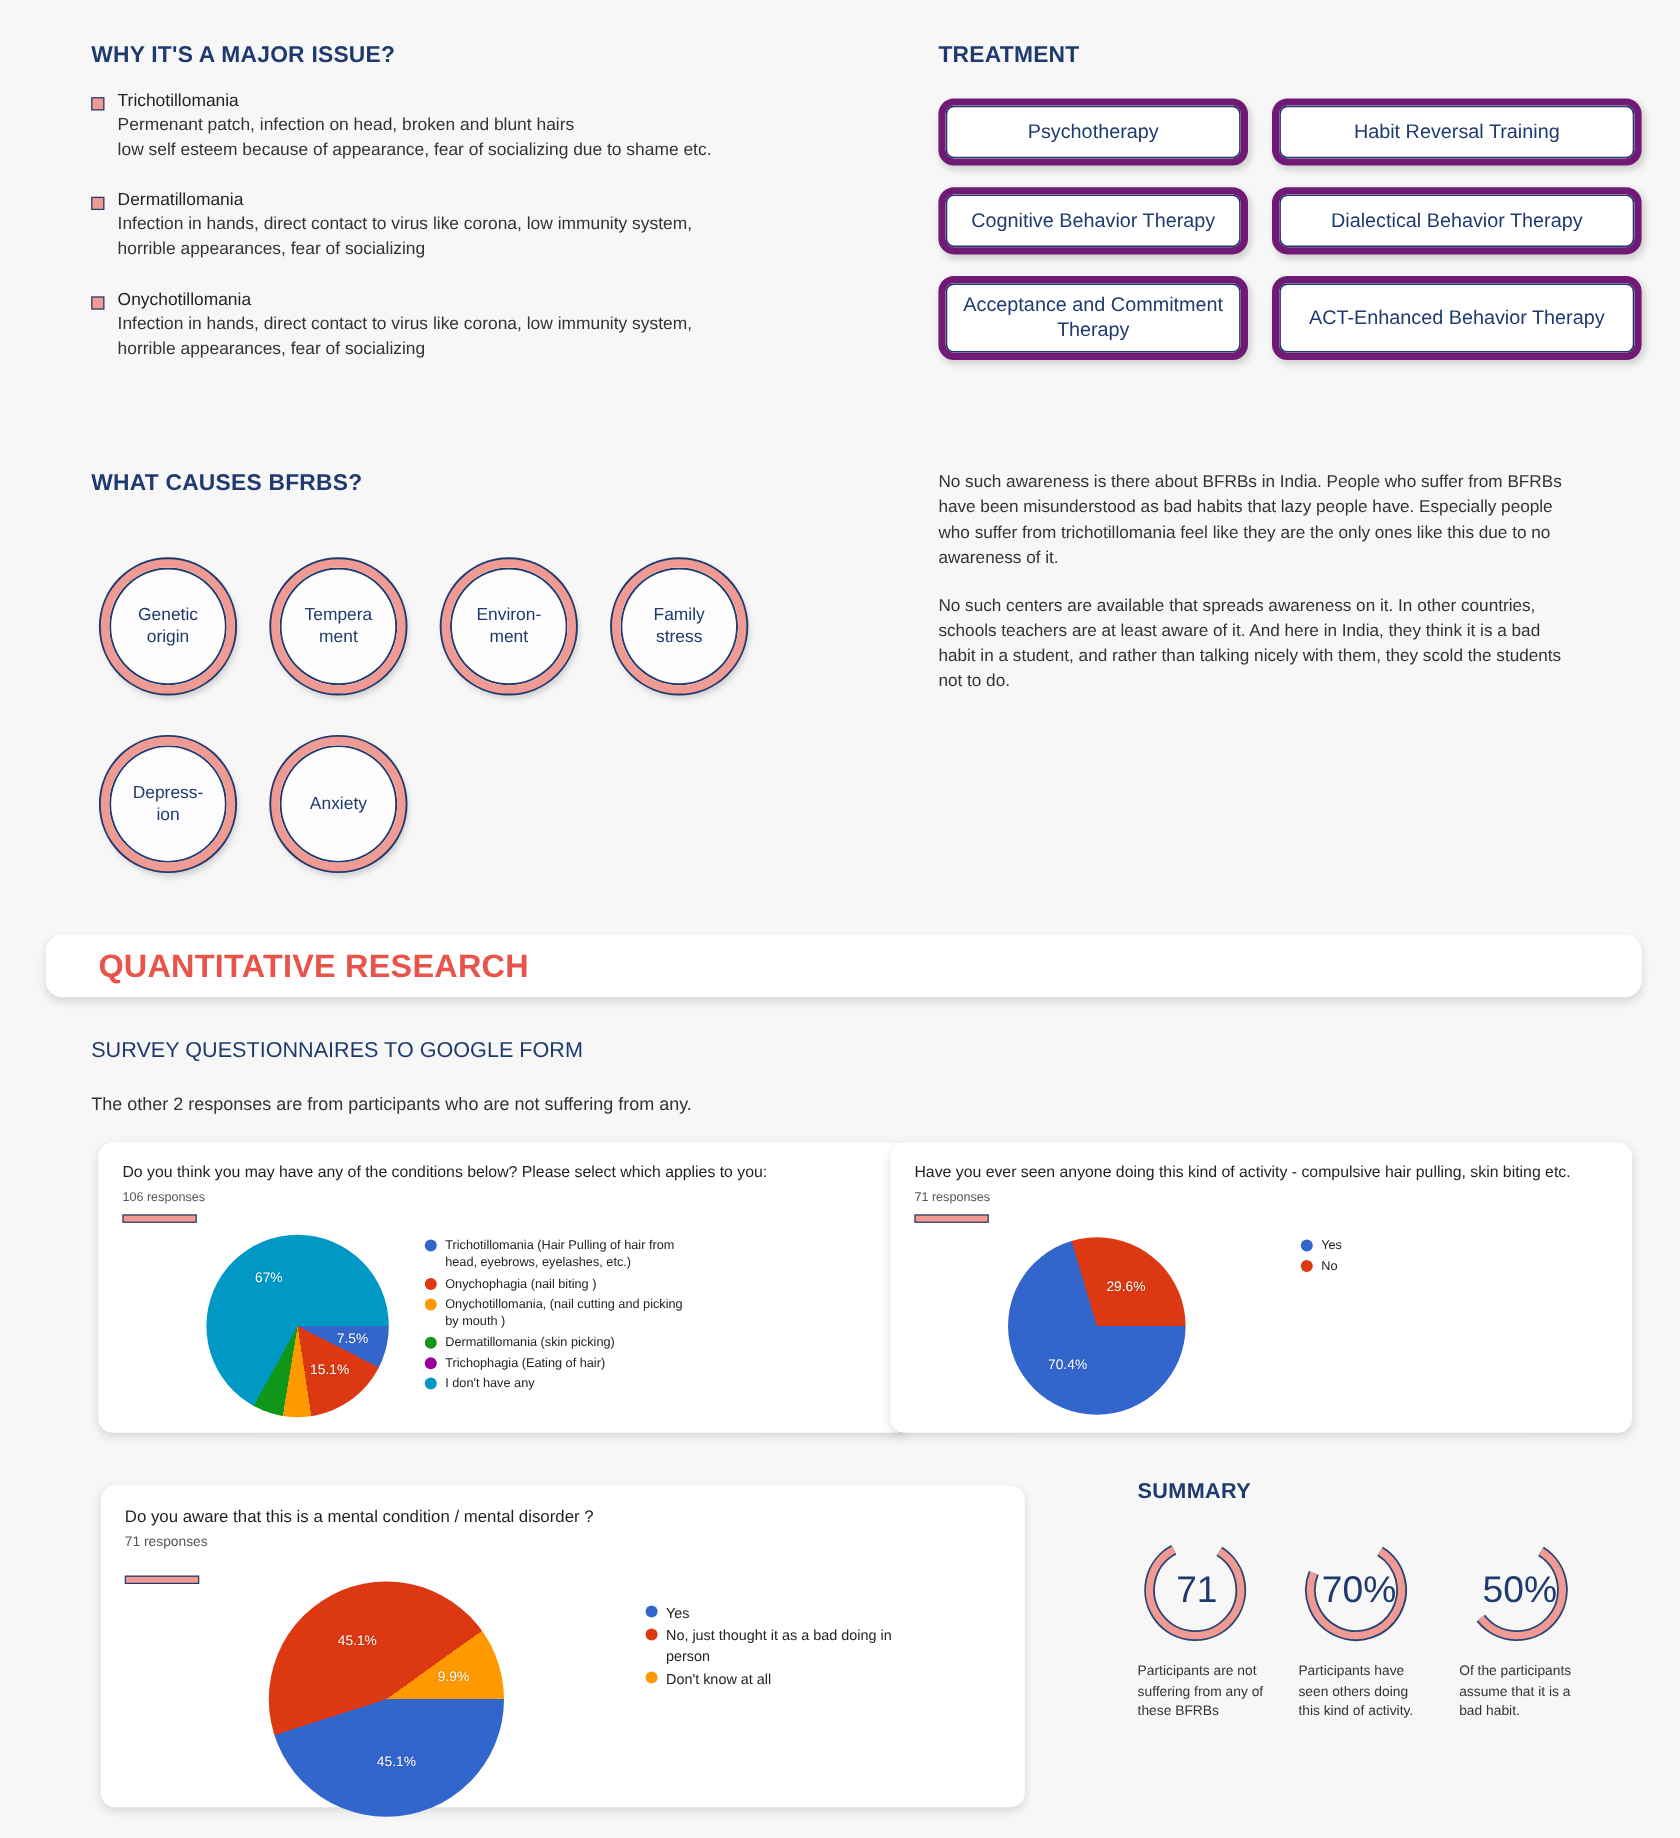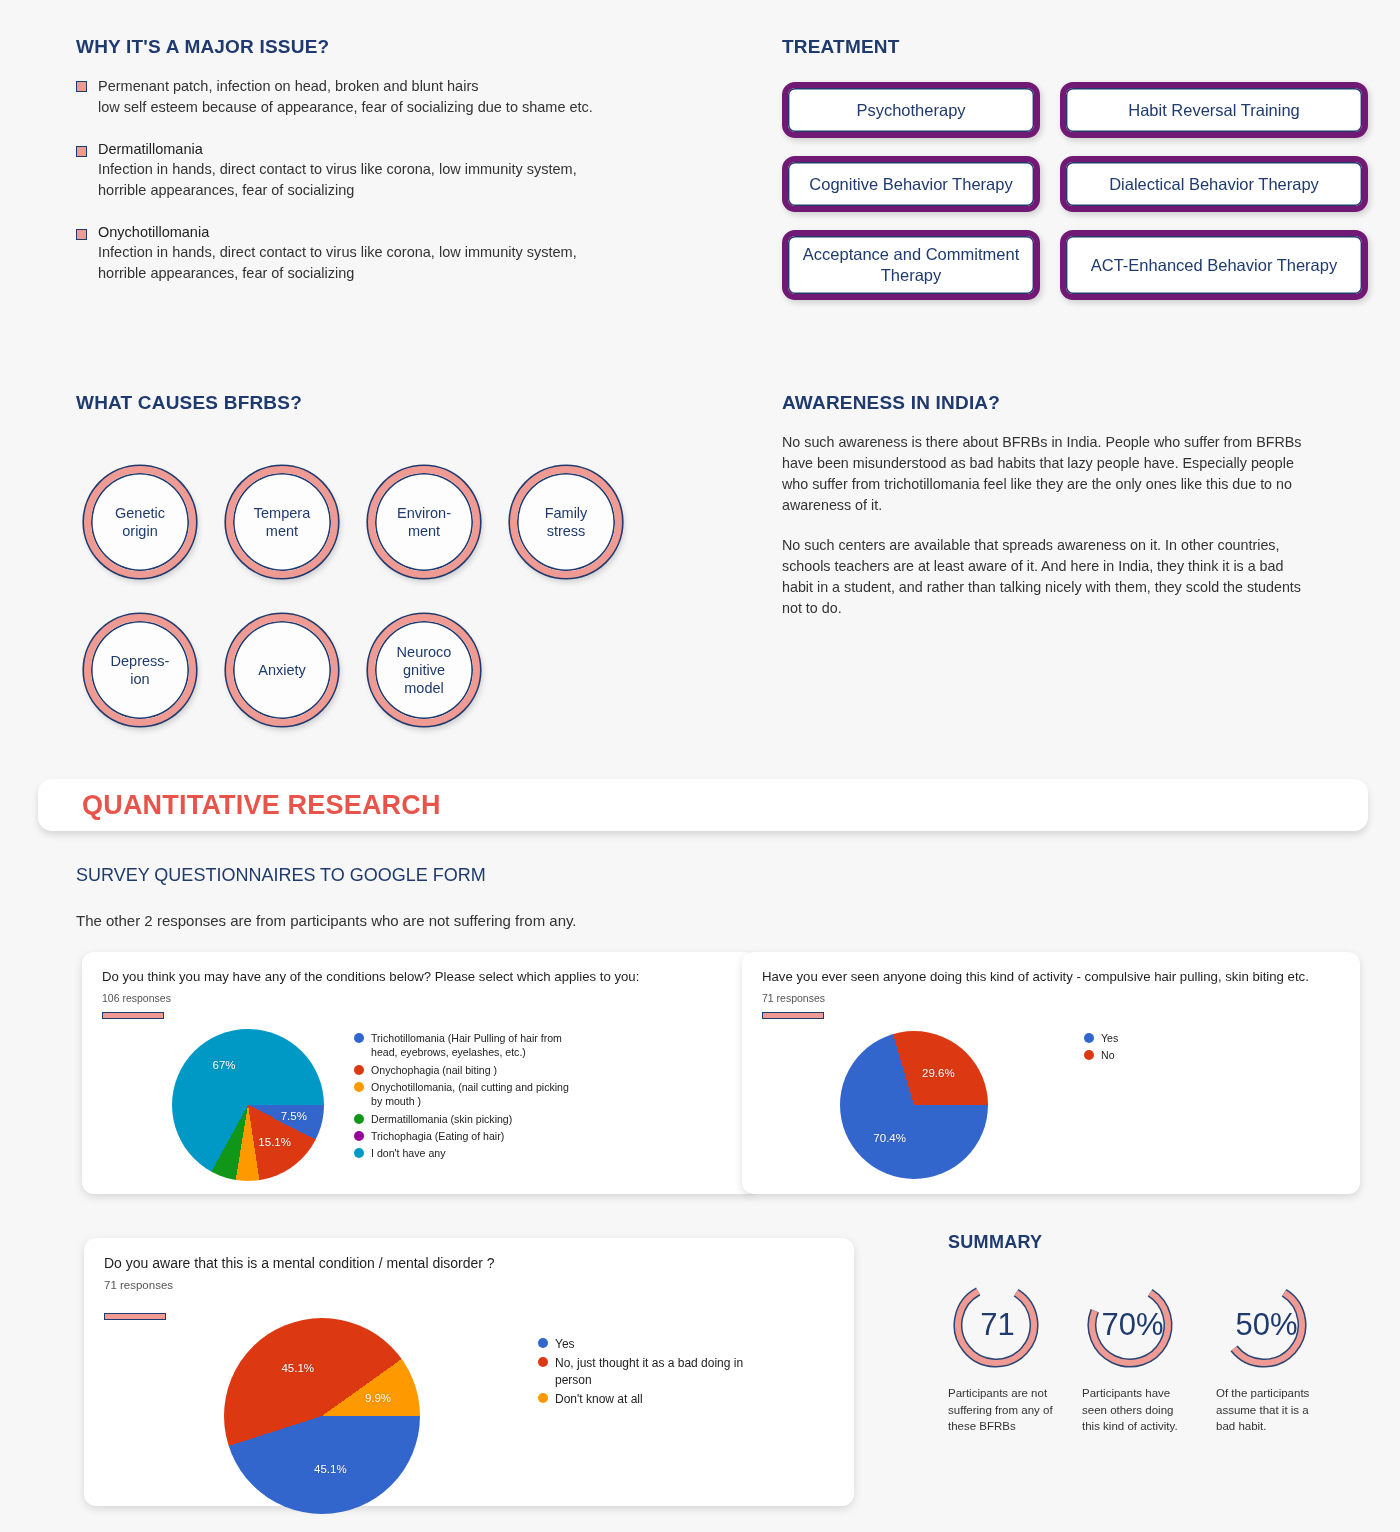--- a/index.html
+++ b/index.html
@@ -148,20 +148,21 @@
   .sum-cap { font-size: 11.5px; color: #333; line-height: 1.45; margin-top: 14px; }
 </style>
 </head>
 <body>
 
 <div id="why-block">
   <h2 class="sec-title">WHY IT'S A MAJOR ISSUE?</h2>
   <div id="issue-list">
       <div class="issue">
         <span class="bullet-sq"></span>
+        <div class="issue-name">Trichotillomania</div>
         <div class="issue-desc">Permenant patch, infection on head, broken and blunt hairs<br>low self esteem because of appearance, fear of socializing due to shame etc.</div>
       </div>
       <div class="issue">
         <span class="bullet-sq"></span>
         <div class="issue-name">Dermatillomania</div>
         <div class="issue-desc">Infection in hands, direct contact to virus like corona, low immunity system,<br>horrible appearances, fear of socializing</div>
       </div>
       <div class="issue">
         <span class="bullet-sq"></span>
         <div class="issue-name">Onychotillomania</div>
@@ -172,38 +173,36 @@
 
 <div id="causes-block">
   <h2 class="sec-title">WHAT CAUSES BFRBS?</h2>
   <div class="circle-grid" id="circle-grid" style="height:290px">
       <div class="cause-circle" style="left: 8px; top: 30px;">Genetic<br>origin</div>
       <div class="cause-circle" style="left: 150px; top: 30px;">Tempera<br>ment</div>
       <div class="cause-circle" style="left: 292px; top: 30px;">Environ-<br>ment</div>
       <div class="cause-circle" style="left: 434px; top: 30px;">Family<br>stress</div>
       <div class="cause-circle" style="left: 8px; top: 178px;">Depress-<br>ion</div>
       <div class="cause-circle" style="left: 150px; top: 178px;">Anxiety</div>
-      <div class="cause-circle" style="left: 292px; top: 178px;">Neuroco<br>gnitive<br>model</div>
     </div>
 </div>
 
 <div id="treatment-block">
   <h2 class="sec-title">TREATMENT</h2>
   <div class="treat-grid" id="treat-grid">
       <div class="treat-box">Psychotherapy</div>
       <div class="treat-box">Habit Reversal Training</div>
       <div class="treat-box">Cognitive Behavior Therapy</div>
       <div class="treat-box">Dialectical Behavior Therapy</div>
       <div class="treat-box tall">Acceptance and Commitment Therapy</div>
       <div class="treat-box tall">ACT-Enhanced Behavior Therapy</div>
     </div>
 </div>
 
 <div id="awareness-block">
-  <h2 class="sec-title">AWARENESS IN INDIA?</h2>
   <div id="awareness-paras">
       <p class="para">No such awareness is there about BFRBs in India. People who suffer from BFRBs have been misunderstood as bad habits that lazy people have. Especially people who suffer from trichotillomania feel like they are the only ones like this due to no awareness of it.</p>
       <p class="para">No such centers are available that spreads awareness on it. In other countries, schools teachers are at least aware of it. And here in India, they think it is a bad habit in a student, and rather than talking nicely with them, they scold the students not to do.</p>
     </div>
 </div>
 
 <div id="qr-banner">
   <div class="txt">QUANTITATIVE RESEARCH</div>
 </div>
 

